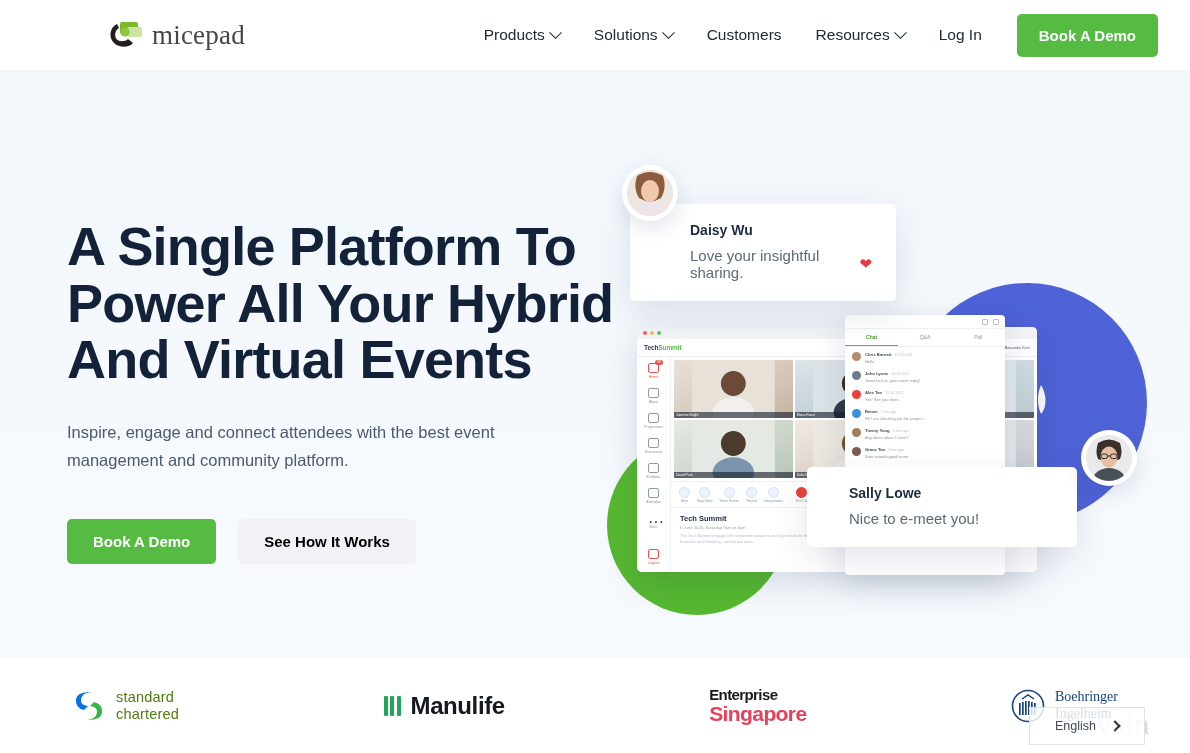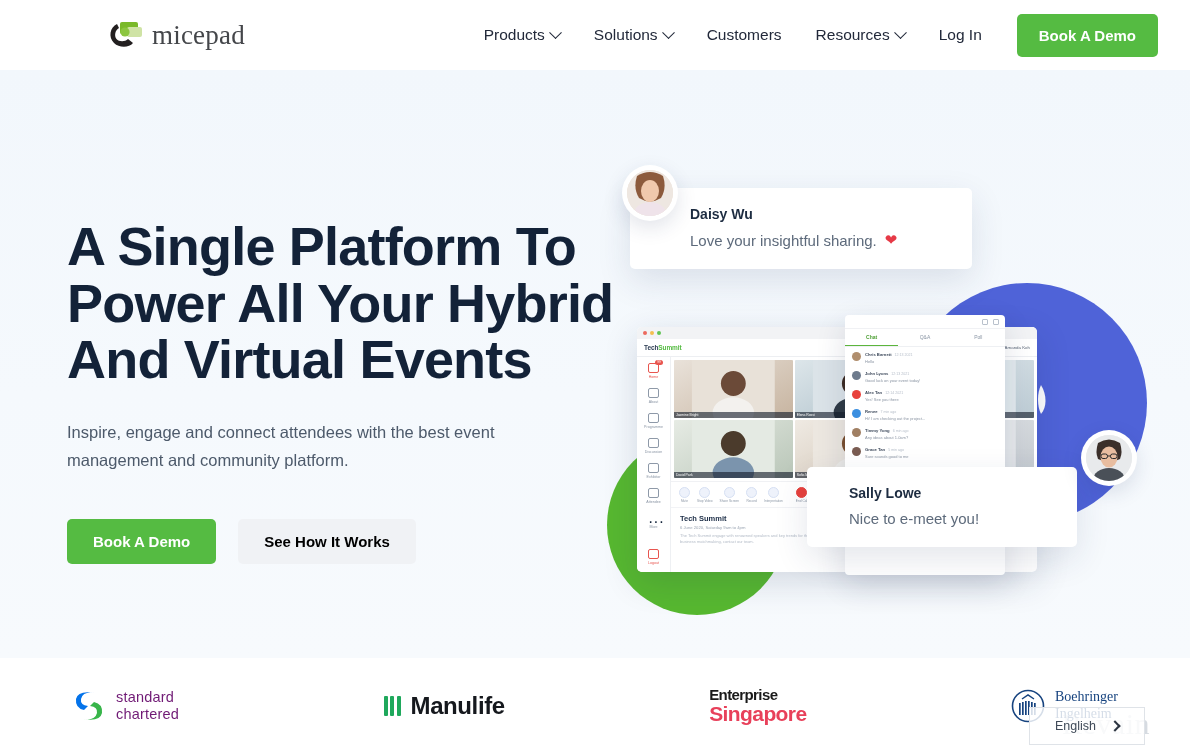--- a/index.html
+++ b/index.html
@@ -265,21 +265,21 @@
   .chat-tx { font-size: 4px; color: #8b95a3; margin-top: 1.5px; line-height: 1.4; }
 
   
   .bubble {
     position: absolute;
     background: #ffffff;
     border-radius: 5px;
     box-shadow: 0 12px 34px rgba(30,50,90,.12);
     padding: 18px 24px 20px 60px;
   }
-  .bubble-daisy { left: 35px; top: 43px; width: 342px; }
+  .bubble-daisy { left: 35px; top: 59px; width: 266px; }
   .bubble-sally { left: 212px; top: 322px; width: 270px; padding-left: 42px; }
   .bub-name { font-size: 14px; font-weight: bold; color: #1d2c41; }
   .bub-text { font-size: 15px; color: #5d6a7b; margin-top: 9px; display: flex; align-items: center; gap: 8px; }
   .heart { color: #e63946; font-size: 15px; }
 
   .avatar-ring {
     position: absolute;
     border-radius: 50%;
     background: #ffffff;
     padding: 5px;
@@ -298,21 +298,21 @@
     height: 95px;
     background: #ffffff;
     display: flex;
     align-items: center;
     justify-content: space-between;
     padding: 0 72px;
   }
   .logo-cell { display: flex; align-items: center; gap: 10px; filter: saturate(1); }
 
   .sc-mark { width: 34px; height: 34px; position: relative; flex: 0 0 auto; }
-  .sc-text { font-size: 14.5px; line-height: 1.15; color: #701a75; letter-spacing: .2px; }
+  .sc-text { font-size: 14.5px; line-height: 1.15; color: #4d7c0f; letter-spacing: .2px; }
 
   .mnl-bars { display: flex; gap: 2.5px; }
   .mnl-bars i { display: block; width: 4px; height: 20px; background: #1fa85c; border-radius: 1px; }
   .mnl-word { font-size: 24px; font-weight: bold; color: #15181d; letter-spacing: -.4px; }
 
   .es-top { font-size: 15px; font-weight: bold; color: #1a1a1a; letter-spacing: -.6px; line-height: .95; }
   .es-bot { font-size: 21px; font-weight: bold; color: #e8405a; letter-spacing: -.6px; line-height: .95; }
 
   .tb-spark { width: 26px; height: 26px; position: relative; }
   .tb-word { font-size: 22px; color: #1f2328; letter-spacing: 3px; }

